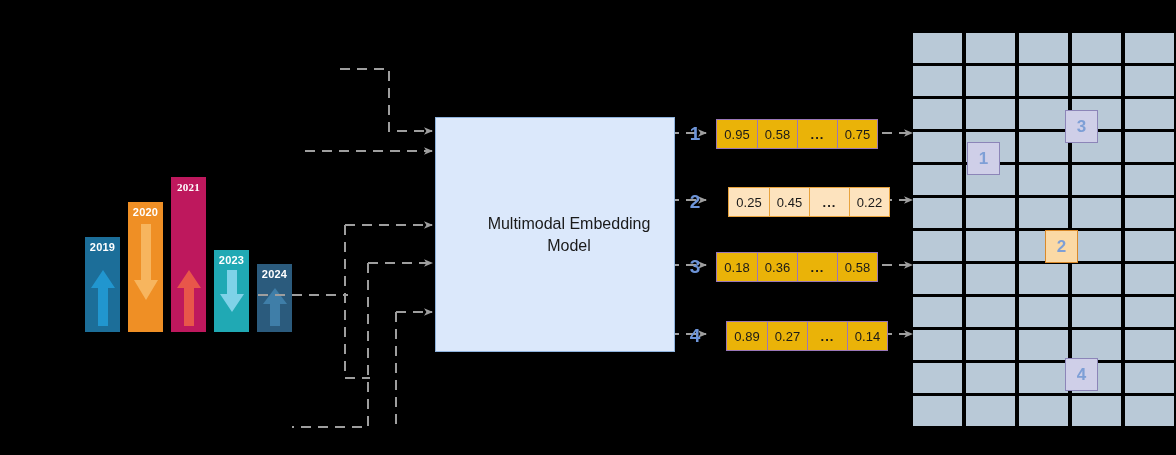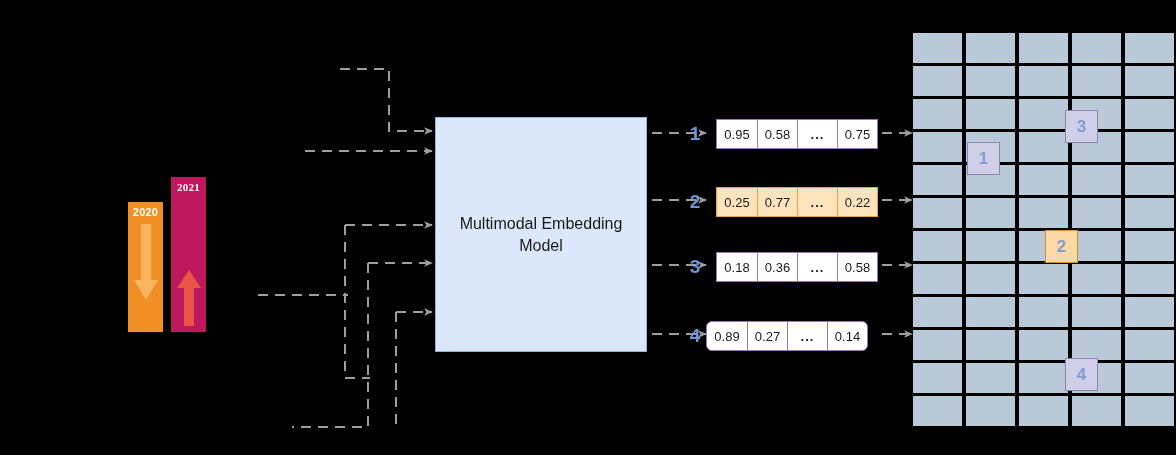--- a/index.html
+++ b/index.html
@@ -12,28 +12,28 @@
   .bar{position:absolute;bottom:28px;width:35px;}
   .bar .yr{position:absolute;top:4px;left:0;width:100%;text-align:center;
            font-size:11px;font-weight:bold;color:#fff;letter-spacing:.2px;}
   .arrowglyph{position:absolute;left:50%;transform:translateX(-50%);width:26px;}
   .chart-caption{position:absolute;left:-22px;bottom:2px;width:225px;text-align:center;
                  font-size:15px;color:#8c8c8c;white-space:nowrap;}
 
   
   #model{position:absolute;left:435px;top:117px;width:210px;height:233px;
          background:#dbe8fb;border:1px solid #8fb3dd;
-         display:flex;align-items:center;justify-content:center;}
+         display:flex;align-items:center;justify-content:center;padding-left:28px;}
   #model .mlabel{font-size:16px;color:#1a1a1a;text-align:center;line-height:1.35;width:190px;}
 
   
   .vecrow{position:absolute;height:32px;display:flex;align-items:center;}
   .vnum{font-size:19px;font-weight:bold;color:#6d94d8;width:22px;text-align:center;}
   .vec{display:flex;height:30px;border:1px solid #9a77b8;box-sizing:border-box;}
-  .vec.purple{background:#ffffff;border-color:#9a77b8;}
+  .vec.purple{background:#eab308;border-color:#9a77b8;}
   .vec.orange{background:#fde3be;border-color:#e8a33d;}
   .vcell{width:40px;display:flex;align-items:center;justify-content:center;
          font-size:13px;color:#1a1a1a;box-sizing:border-box;}
   .vec.purple .vcell + .vcell{border-left:1px solid #9a77b8;}
   .vec.orange .vcell + .vcell{border-left:1px solid #e8a33d;}
   .vcell.dots{font-weight:bold;letter-spacing:1px;}
 
   
   #grid{position:absolute;left:913px;top:33px;width:263px;height:396px;}
   .gcell{position:absolute;background:#b9c9d7;}
@@ -47,36 +47,54 @@
   svg.wires{position:absolute;left:0;top:0;width:1176px;height:455px;
             pointer-events:none;overflow:visible;}
 </style>
 </head>
 <body>
 
 <div id="stage">
 
   <div id="chart">
 
+    <div class="bar" style="left:0px;height:95px;background:#1c6e99;">
+      <span class="yr">2019</span>
+      <svg class="arrowglyph" style="bottom:4px;" width="26" height="60" viewBox="0 0 26 60">
+        <polygon points="13,2 25,20 18,20 18,58 8,58 8,20 1,20" fill="#2196cf"></polygon>
+      </svg>
+    </div>
 
     <div class="bar" style="left:43px;height:130px;background:#ef8f25;">
       <span class="yr">2020</span>
       <svg class="arrowglyph" style="top:20px;" width="26" height="80" viewBox="0 0 26 80">
         <polygon points="13,78 25,58 18,58 18,2 8,2 8,58 1,58" fill="#f7b55e"></polygon>
       </svg>
     </div>
 
     <div class="bar" style="left:86px;height:155px;background:#be185d;font-family:Liberation Serif, serif;">
       <span class="yr">2021</span>
       <svg class="arrowglyph" style="bottom:4px;" width="26" height="60" viewBox="0 0 26 60">
         <polygon points="13,2 25,20 18,20 18,58 8,58 8,20 1,20" fill="#e8564a"></polygon>
       </svg>
     </div>
 
-
+    <div class="bar" style="left:129px;height:82px;background:#20a9b4;">
+      <span class="yr">2023</span>
+      <svg class="arrowglyph" style="top:18px;" width="26" height="46" viewBox="0 0 26 46">
+        <polygon points="13,44 25,26 18,26 18,2 8,2 8,26 1,26" fill="#7fd2e8"></polygon>
+      </svg>
+    </div>
+
+    <div class="bar" style="left:172px;height:68px;background:#2b5b7d;">
+      <span class="yr">2024</span>
+      <svg class="arrowglyph" style="bottom:4px;" width="26" height="42" viewBox="0 0 26 42">
+        <polygon points="13,2 25,18 18,18 18,40 8,40 8,18 1,18" fill="#3f7ea8"></polygon>
+      </svg>
+    </div>
 
   </div>
 
   <svg class="wires">
     <defs>
       <marker id="ah" markerWidth="9" markerHeight="9" refX="8" refY="4.5" orient="auto" markerUnits="userSpaceOnUse">
         <path d="M0,0.8 L9,4.5 L0,8.2 L2.4,4.5 Z" fill="#9e9e9e"></path>
       </marker>
     </defs>
     <g stroke="#9e9e9e" stroke-width="2" fill="none" stroke-dasharray="10,7">
@@ -115,41 +133,41 @@
     <div class="vec purple" style="margin-left:10px;">
       <div class="vcell">0.95</div>
       <div class="vcell">0.58</div>
       <div class="vcell dots">...</div>
       <div class="vcell">0.75</div>
     </div>
   </div>
 
   <div class="vecrow" style="left:684px;top:186px;">
     <span class="vnum">2</span>
-    <div class="vec orange" style="margin-left:10px;">
+    <div class="vec orange" style="margin-left:22px;">
       <div class="vcell">0.25</div>
-      <div class="vcell">0.77</div>
+      <div class="vcell">0.45</div>
       <div class="vcell dots">...</div>
       <div class="vcell">0.22</div>
     </div>
   </div>
 
   <div class="vecrow" style="left:684px;top:251px;">
     <span class="vnum">3</span>
     <div class="vec purple" style="margin-left:10px;">
       <div class="vcell">0.18</div>
       <div class="vcell">0.36</div>
       <div class="vcell dots">...</div>
       <div class="vcell">0.58</div>
     </div>
   </div>
 
   <div class="vecrow" style="left:684px;top:320px;">
     <span class="vnum">4</span>
-    <div class="vec purple" style="margin-left:0;border-radius:6px;">
+    <div class="vec purple" style="margin-left:20px;">
       <div class="vcell">0.89</div>
       <div class="vcell">0.27</div>
       <div class="vcell dots">...</div>
       <div class="vcell">0.14</div>
     </div>
   </div>
 
   <div id="grid">
       <div class="gcell" style="left: 0px; top: 0px; width: 49px; height: 30px; background: rgb(185, 201, 215);"></div>
       <div class="gcell" style="left: 53px; top: 0px; width: 49px; height: 30px; background: rgb(185, 201, 215);"></div>

